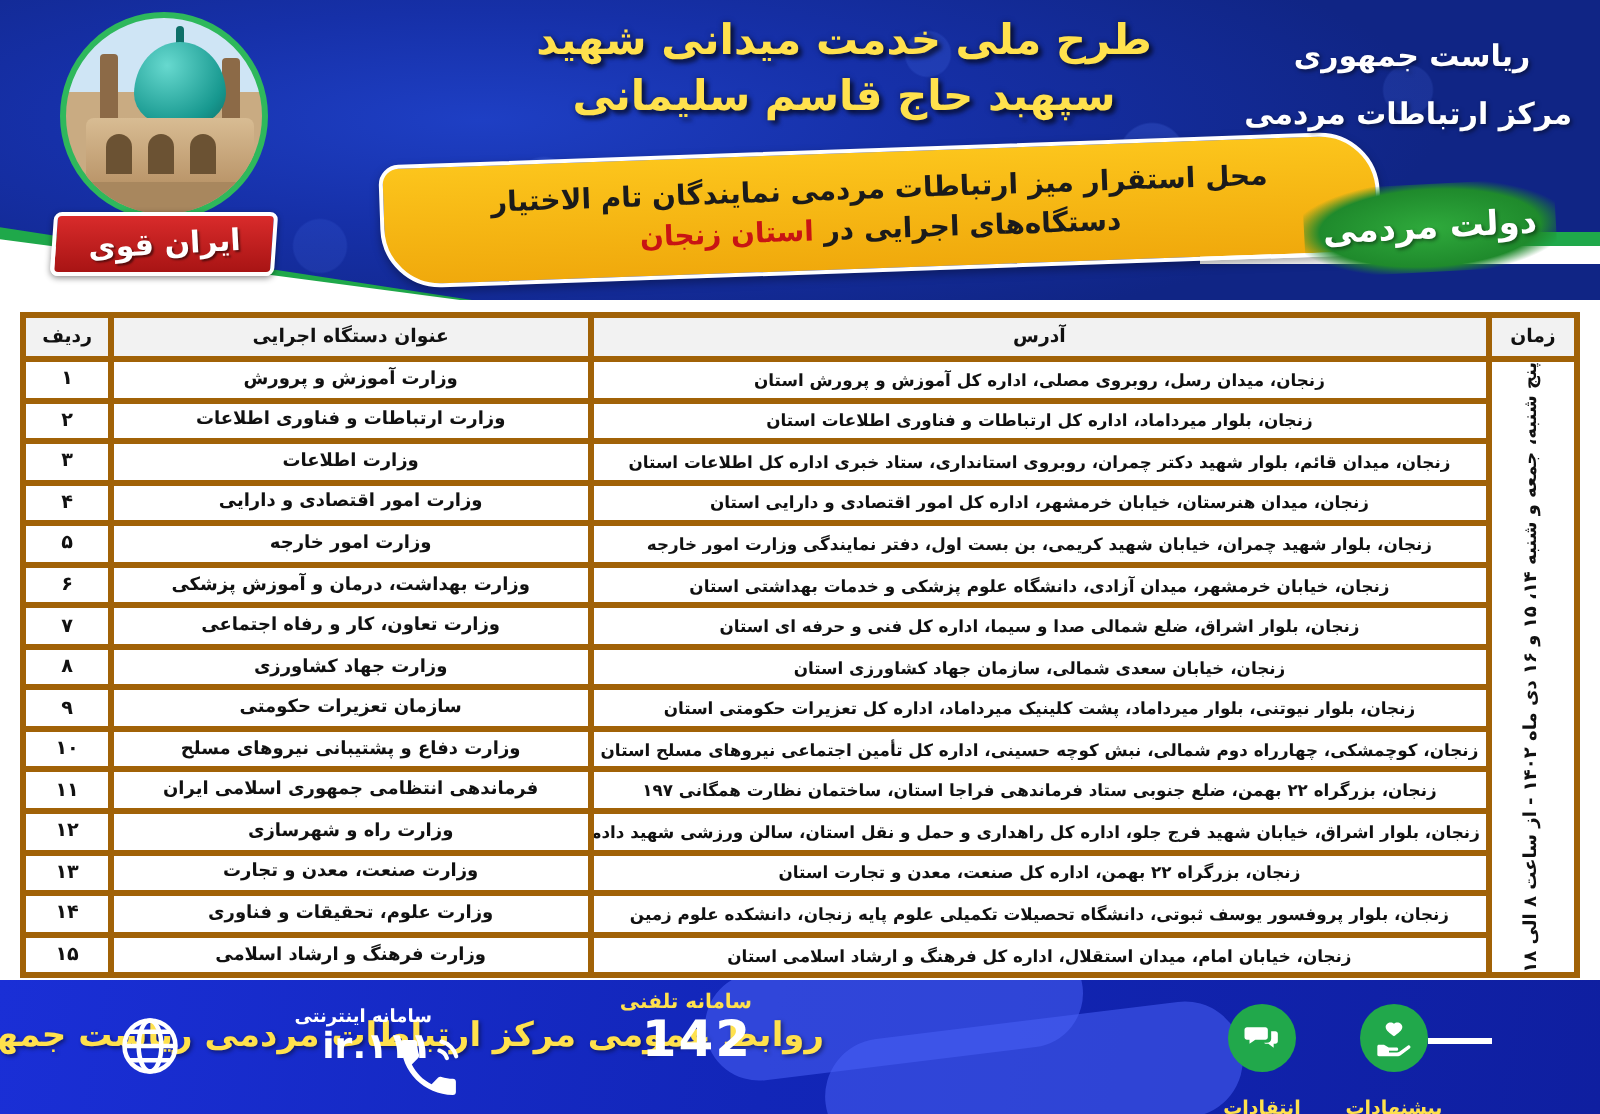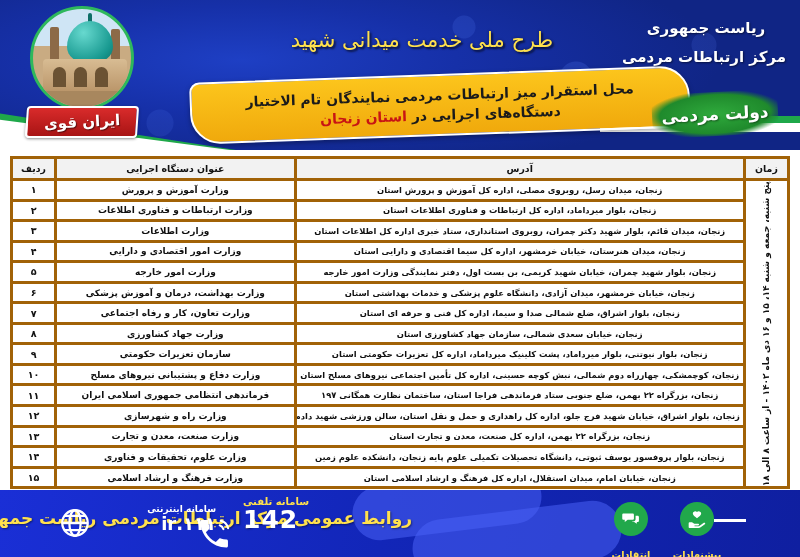--- a/index.html
+++ b/index.html
@@ -111,26 +111,25 @@
     white-space: nowrap;
   }
 
   
   .title-block {
     position: absolute; right: 168px; top: 6px;
     width: 420px; text-align: center; z-index: 5;
   }
   .title-line {
     color: #ffe14d;
-    font-size: 21px; font-weight: 400;
+    font-size: 21px; font-weight: 700;
     letter-spacing: .5px;
     line-height: 1.35;
     text-shadow: 2px 2px 2px rgba(0,0,0,.55), 0 0 3px rgba(0,0,0,.4);
     white-space: nowrap;
-    margin-top: 20px;
   }
 
   
   .ribbon {
     position: absolute; right: 110px; top: 74px;
     width: 500px; height: 62px;
     background: linear-gradient(#fcc51c, #f0a90c);
     border: 2px solid #ffffff;
     border-radius: 10px 30px 10px 30px;
     transform: rotate(-2deg);
@@ -240,22 +239,22 @@
   }
   .blob1 { left: 352px; top: -12px; width: 190px; height: 54px; transform: rotate(-7deg); }
   .blob2 { left: 412px; top: 20px;  width: 210px; height: 58px; transform: rotate(-7deg); }
   .footer-pr {
     position: absolute; right: 388px; top: 18px;
     color: #ffe14d; font-size: 17px; font-weight: 700;
     text-shadow: 1px 1px 2px rgba(0,0,0,.45);
     white-space: nowrap;
   }
   .phone-block {
-    position: absolute; left: 243px; top: 6px;
-    width: 120px; text-align: left;
+    position: absolute; left: 256px; top: 6px;
+    width: 120px; text-align: right;
   }
   .phone-label {
     color: #ffe14d; font-size: 10px; font-weight: 700;
     letter-spacing: 2px; white-space: nowrap;
   }
   .phone-number {
     color: #ffffff; font-size: 25px; font-weight: 700;
     line-height: 1.05; letter-spacing: 1px;
   }
   .phone-icon {
@@ -374,21 +373,21 @@
             <td class="addr-cell col-addr">زنجان، بلوار میرداماد، اداره کل ارتباطات و فناوری اطلاعات استان</td>
             <td class="org-cell col-org">وزارت ارتباطات و فناوری اطلاعات</td>
             <td class="radif-cell col-radif">۲</td>
           </tr>
           <tr>
             <td class="addr-cell col-addr">زنجان، میدان قائم، بلوار شهید دکتر چمران، روبروی استانداری، ستاد خبری اداره کل اطلاعات استان</td>
             <td class="org-cell col-org">وزارت اطلاعات</td>
             <td class="radif-cell col-radif">۳</td>
           </tr>
           <tr>
-            <td class="addr-cell col-addr">زنجان، میدان هنرستان، خیابان خرمشهر، اداره کل سیما اقتصادی و دارایی استان</td>
+            <td class="addr-cell col-addr">زنجان، میدان هنرستان، خیابان خرمشهر، اداره کل امور اقتصادی و دارایی استان</td>
             <td class="org-cell col-org">وزارت امور اقتصادی و دارایی</td>
             <td class="radif-cell col-radif">۴</td>
           </tr>
           <tr>
             <td class="addr-cell col-addr">زنجان، بلوار شهید چمران، خیابان شهید کریمی، بن بست اول، دفتر نمایندگی وزارت امور خارجه</td>
             <td class="org-cell col-org">وزارت امور خارجه</td>
             <td class="radif-cell col-radif">۵</td>
           </tr>
           <tr>
             <td class="addr-cell col-addr">زنجان، خیابان خرمشهر، میدان آزادی، دانشگاه علوم پزشکی و خدمات بهداشتی استان</td>

